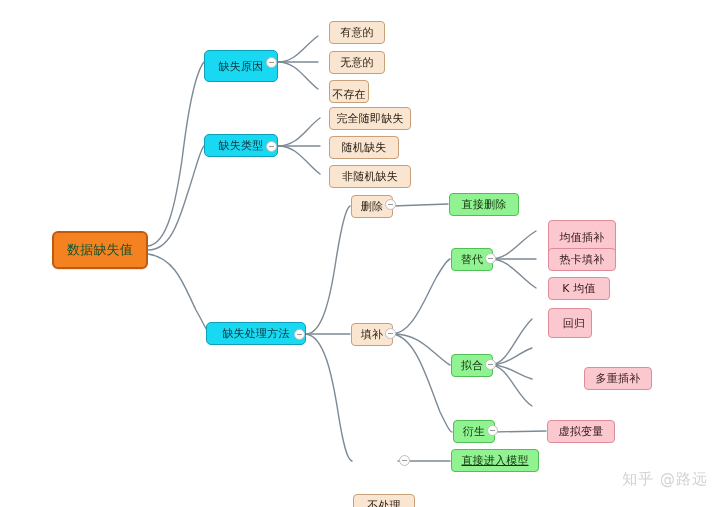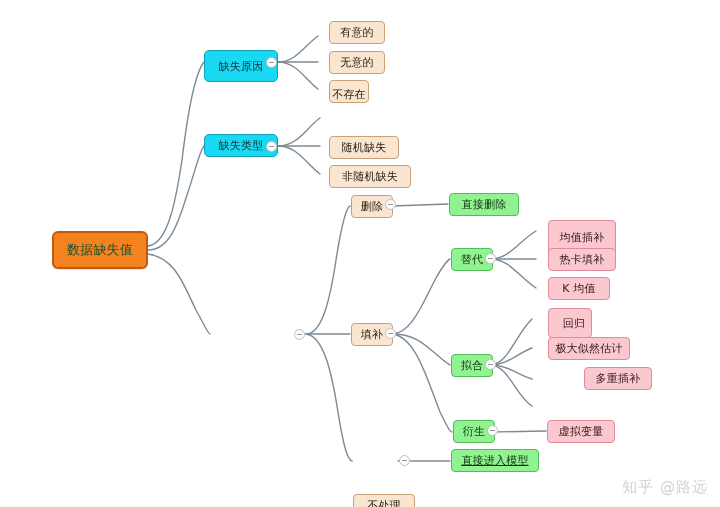--- a/index.html
+++ b/index.html
@@ -82,21 +82,21 @@
   .toggle::before {
     content: "";
     display: block;
     width: 5px;
     height: 1px;
     background: #9a9a9a;
   }
   #watermark {
     position: absolute;
     right: 12px;
-    bottom: 10px;
+    bottom: 18px;
     font-size: 15px;
     color: #d2d2d2;
     letter-spacing: 1px;
     user-select: none;
   }
 </style>
 </head>
 <body>
 
 <div id="canvas">
@@ -148,32 +148,38 @@
   <div class="node lvl2" style="left:204px; top:50px; width:74px; height:32px;">
     <span>缺失原因</span>
   </div>
   <div class="toggle" style="left:266px; top:57px;"></div>
 
   <div class="node lvl2" style="left:204px; top:134px; width:74px; height:23px;">
     <span>缺失类型</span>
   </div>
   <div class="toggle" style="left:266px; top:141px;"></div>
 
+  <div class="node lvl2" style="left:206px; top:322px; width:100px; height:23px;">
+    <span>缺失处理方法</span>
+  </div>
   <div class="toggle" style="left:294px; top:329px;"></div>
 
   <div class="node tan" style="left:329px; top:21px; width:56px; height:23px;">
     <span>有意的</span>
   </div>
   <div class="node tan" style="left:329px; top:51px; width:56px; height:23px;">
     <span>无意的</span>
   </div>
   <div class="node tan" style="left:329px; top:80px; width:40px; height:23px;align-items:flex-end;">
     <span>不存在</span>
   </div>
 
+  <div class="node tan" style="left:329px; top:107px; width:82px; height:23px;">
+    <span>完全随即缺失</span>
+  </div>
   <div class="node tan" style="left:329px; top:136px; width:70px; height:23px;">
     <span>随机缺失</span>
   </div>
   <div class="node tan" style="left:329px; top:165px; width:82px; height:23px;">
     <span>非随机缺失</span>
   </div>
 
   <div class="node tan" style="left:351px; top:195px; width:42px; height:23px;">
     <span>删除</span>
   </div>
@@ -201,23 +207,20 @@
     <span>K 均值</span>
   </div>
 
   <div class="node green" style="left:451px; top:354px; width:42px; height:23px;">
     <span>拟合</span>
   </div>
   <div class="toggle" style="left:485px; top:359px;"></div>
   <div class="node pink" style="left:548px; top:308px; width:44px; height:30px;padding-left:8px;">
     <span>回归</span>
   </div>
-  <div class="node pink" style="left:548px; top:337px; width:82px; height:23px;">
-    <span>极大似然估计</span>
-  </div>
   <div class="node pink" style="left:548px; top:367px; width:68px; height:23px;margin-left:36px;">
     <span>多重插补</span>
   </div>
 
   <div class="node green" style="left:453px; top:420px; width:42px; height:23px;">
     <span>衍生</span>
   </div>
   <div class="toggle" style="left:487px; top:425px;"></div>
   <div class="node pink" style="left:547px; top:420px; width:68px; height:23px;">
     <span>虚拟变量</span>

